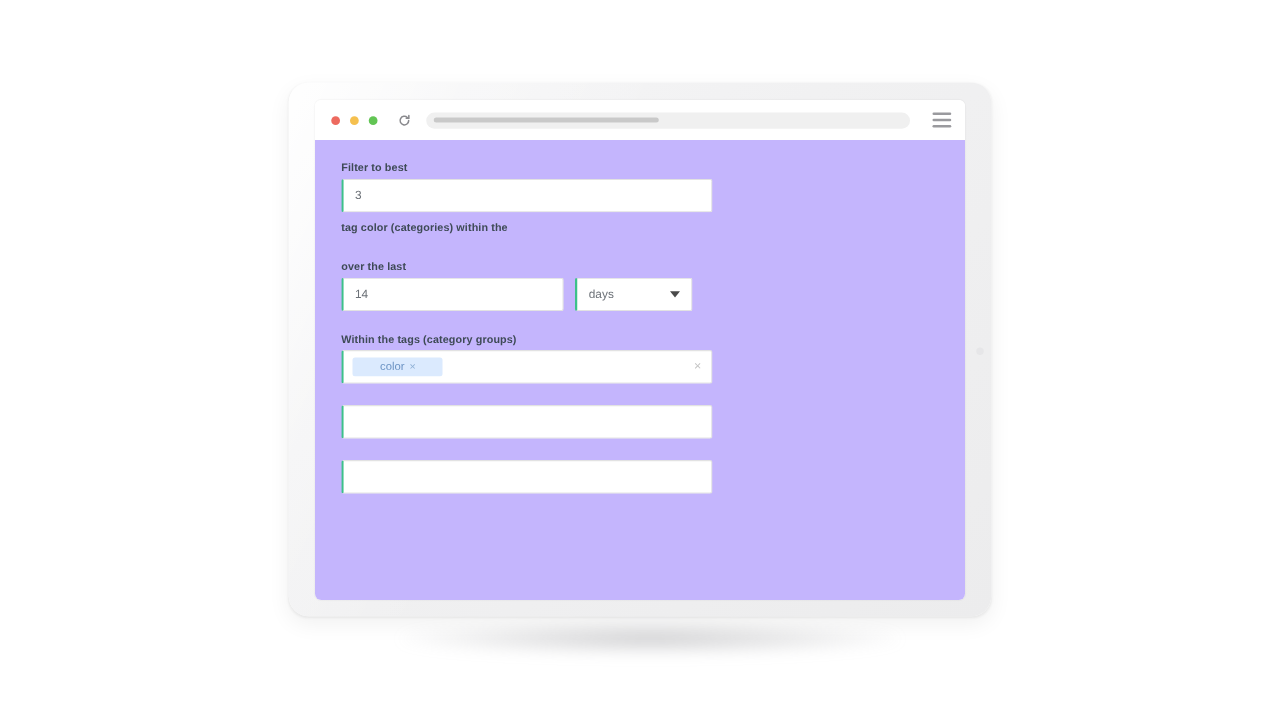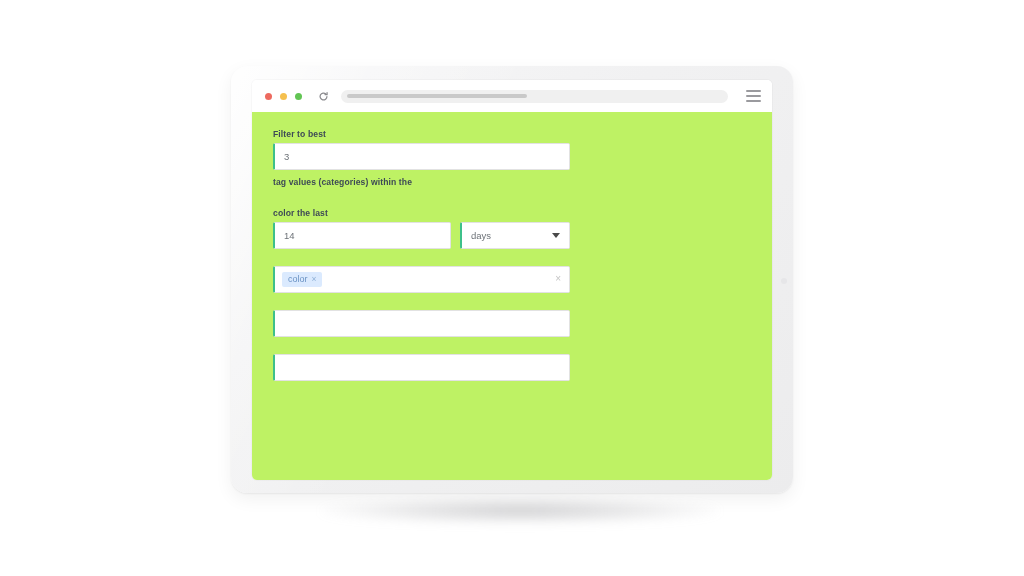--- a/index.html
+++ b/index.html
@@ -131,21 +131,21 @@
     flex: 0 0 auto;
   }
   .menu-icon span {
     display: block; height: 2px; width: 100%;
     background: #9a9a9e; border-radius: 1px;
   }
 
   
   .page {
     height: 368px;
-    background: #bef264;
+    background: #c4b5fd;
     padding: 17px 0 0 21px;
   }
 
   .field-label {
     font-size: 8.6px;
     font-weight: bold;
     color: #3e4a56;
     letter-spacing: 0.1px;
     margin-bottom: 4px;
     line-height: 1.2;
@@ -170,32 +170,32 @@
   .select-caret {
     margin-left: auto;
     width: 0; height: 0;
     border-left: 4.5px solid transparent;
     border-right: 4.5px solid transparent;
     border-top: 5px solid #4a4a4a;
   }
 
   .row { display: flex; gap: 9px; }
   .control.num  { width: 178px; }
-  .control.unit { width: 110px; }
+  .control.unit { width: 94px; }
 
   
   .control.tags { padding: 0 8px 0 7px; }
   .chip {
     display: inline-flex;
     align-items: flex-start;
     gap: 4px;
     background: #dbeafe;
     color: #6b93c4;
     font-size: 9px;
-    padding: 2px 6px;
+    padding: 2px 22px;
     border-radius: 2px;
     line-height: 1.2;
   }
   .chip-x { font-size: 8.5px; color: #8fb0d6; }
   .clear-x {
     margin-left: auto;
     font-size: 10px;
     color: #c4c4c4;
     line-height: 1;
   }
@@ -244,37 +244,38 @@
 
       <div class="page">
 
         <div class="field-label">Filter to best</div>
         <div class="control">
           <span>3</span>
         </div>
 
         <div class="gap-sm"></div>
 
-        <div class="field-label">tag values (categories) within the</div>
+        <div class="field-label">tag color (categories) within the</div>
 
         <div class="gap-md"></div>
 
-        <div class="field-label">color the last</div>
+        <div class="field-label">over the last</div>
         <div class="row">
           <div class="control num">
             <span>14</span>
           </div>
           <div class="control unit">
             <span>days</span>
             <span class="select-caret"></span>
           </div>
         </div>
 
         <div class="gap-lg"></div>
 
+        <div class="field-label">Within the tags (category groups)</div>
         <div class="control tags">
           <span class="chip">
             <span>color</span>
             <span class="chip-x">×</span>
           </span>
           <span class="clear-x">×</span>
         </div>
 
         <div class="gap-lg"></div>
 

